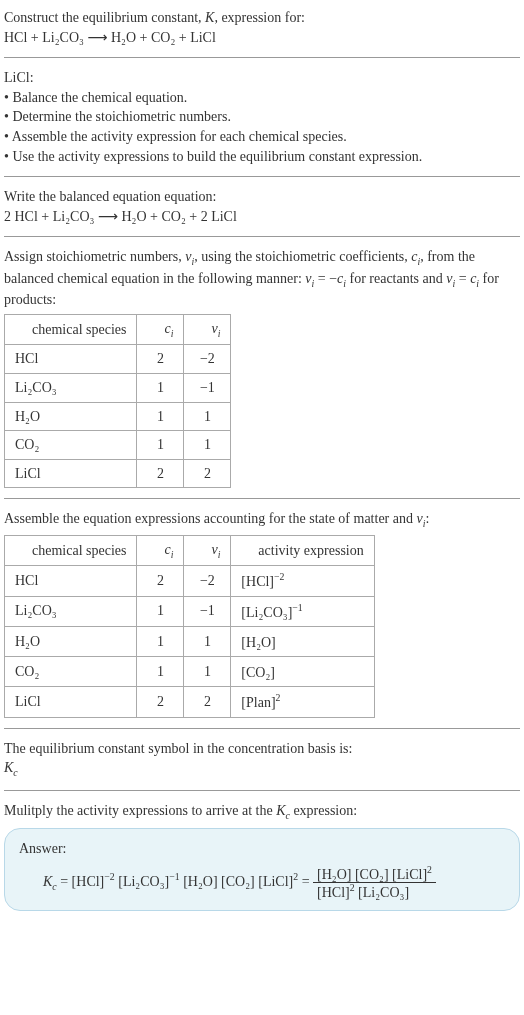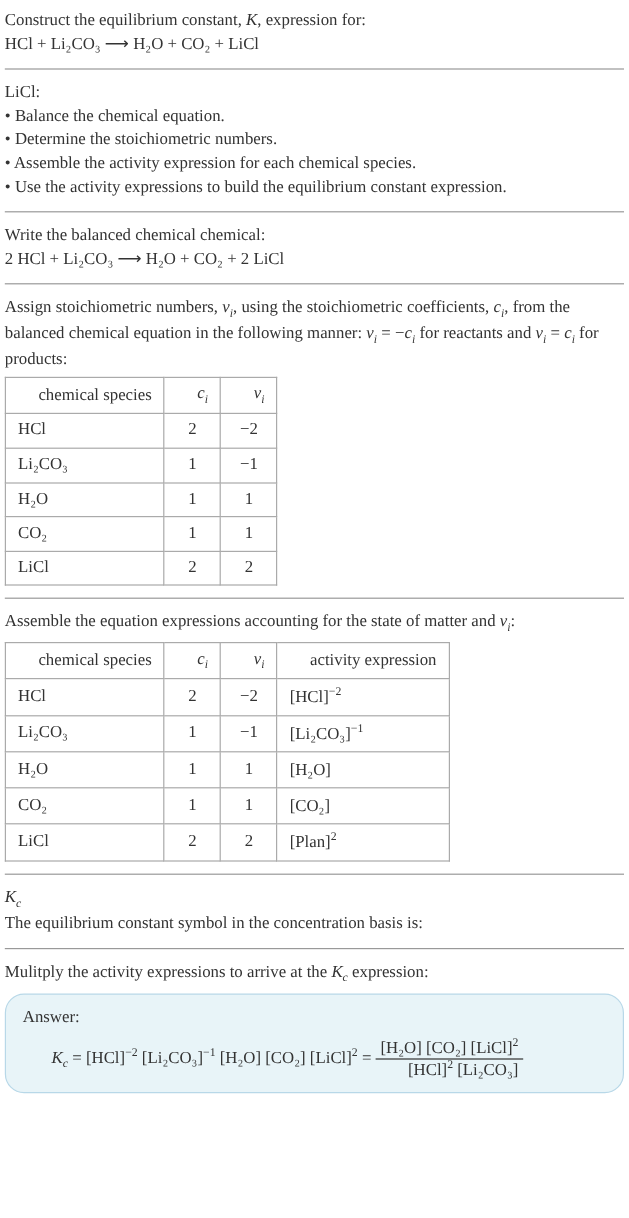--- a/index.html
+++ b/index.html
@@ -41,21 +41,21 @@
     }
     .answer-box .label {
       margin-bottom: 6px;
     }
     .math-indent {
       padding-left: 24px;
     }
     .frac {
       display: inline-block;
       vertical-align: middle;
-      text-align: right;
+      text-align: left;
       line-height: 1.1;
     }
     .frac .num {
       display: block;
       border-bottom: 1px solid #333;
       padding: 0 4px;
     }
     .frac .den {
       display: block;
       padding: 0 4px;
@@ -77,21 +77,21 @@
   <div>LiCl:</div>
   <div>• <span>Balance the chemical equation.</span></div>
   <div>• <span>Determine the stoichiometric numbers.</span></div>
   <div>• <span>Assemble the activity expression for each chemical species.</span></div>
   <div>• <span>Use the activity expressions to build the equilibrium constant expression.</span></div>
 </div>
 
 <hr>
 
 <div class="section">
-  <div>Write the balanced chemical chemical:</div>
+  <div>Write the balanced equation equation:</div>
   <div>2 HCl + Li₂CO₃  ⟶  H₂O + CO₂ + 2 LiCl</div>
 </div>
 
 <hr>
 
 <div class="section">
   <div>
     <span>Assign stoichiometric numbers, </span><span class="italic">ν</span><span class="sub italic">i</span><span>, using the stoichiometric coefficients, </span><span class="italic">c</span><span class="sub italic">i</span><span>, from the balanced chemical equation in the following manner: </span><span class="italic">ν</span><span class="sub italic">i</span><span> = −</span><span class="italic">c</span><span class="sub italic">i</span><span> for reactants and </span><span class="italic">ν</span><span class="sub italic">i</span><span> = </span><span class="italic">c</span><span class="sub italic">i</span><span> for products:</span>
   </div>
   <table>
@@ -174,22 +174,22 @@
           <td class="center">2</td>
           <td><span>[Plan]</span><span class="sup">2</span></td>
         </tr>
   </tbody>
     </table>
 </div>
 
 <hr>
 
 <div class="section">
+  <div>The equilibrium constant symbol in the concentration basis is:</div>
   <div><span class="italic">K</span><span class="sub italic">c</span></div>
-  <div>The equilibrium constant symbol in the concentration basis is:</div>
 </div>
 
 <hr>
 
 <div class="section">
   <div>
     <span>Mulitply the activity expressions to arrive at the </span><span class="italic">K</span><span class="sub italic">c</span><span> expression:</span>
   </div>
   <div class="answer-box">
     <div class="label">Answer:</div>

